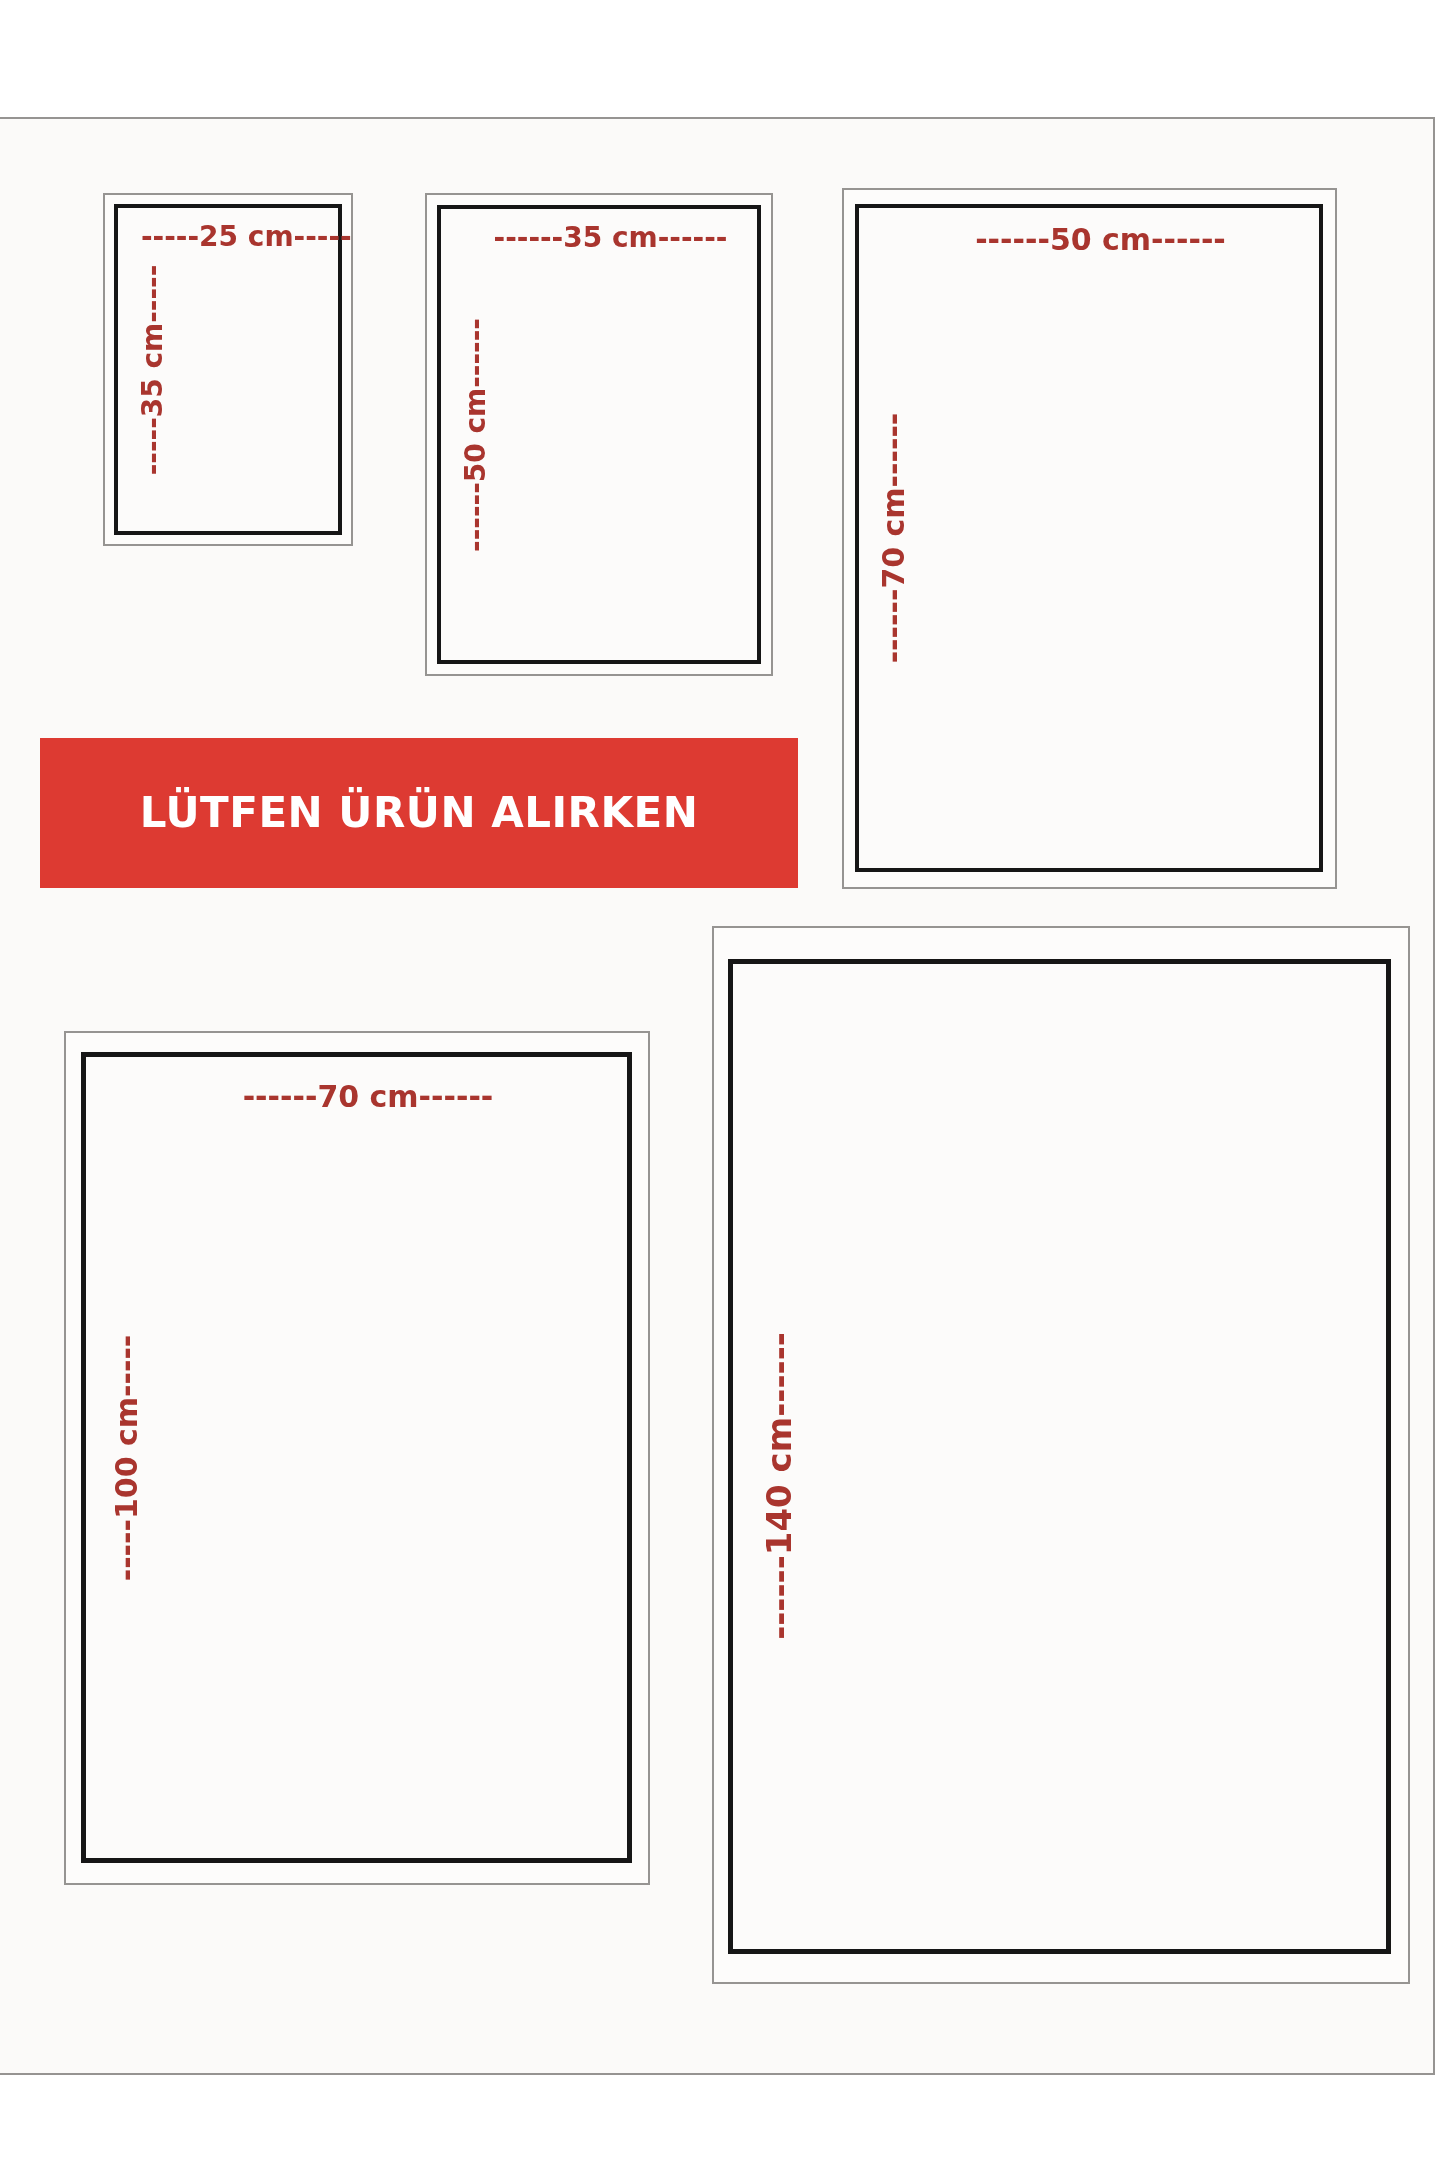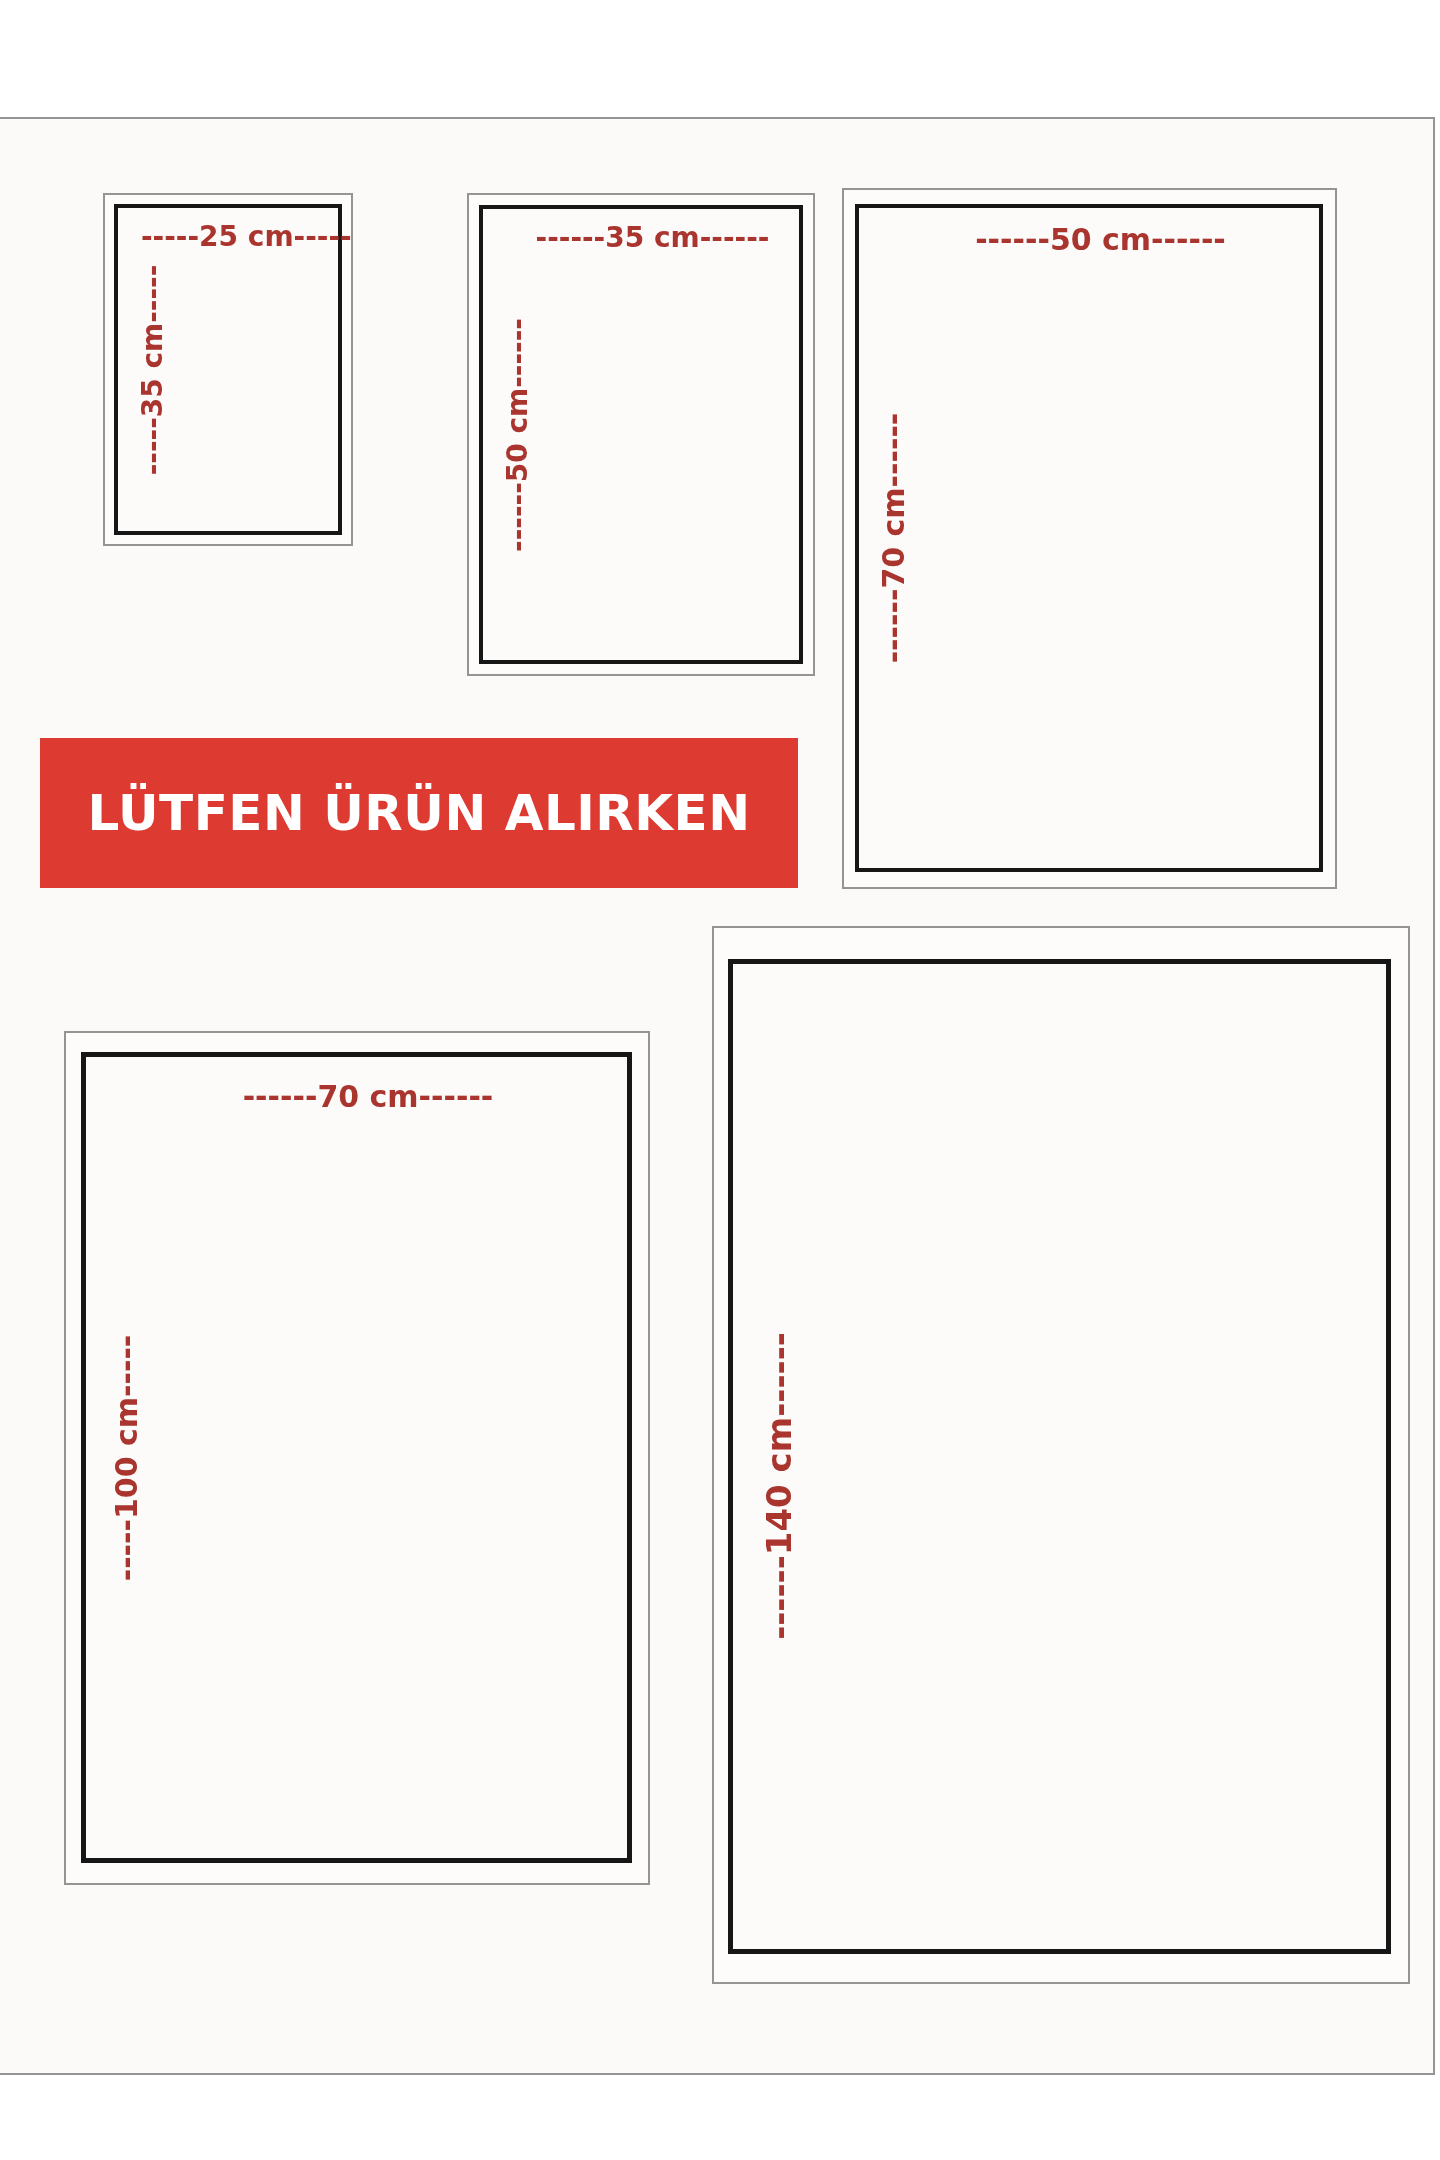--- a/index.html
+++ b/index.html
@@ -29,21 +29,21 @@
     box-sizing: border-box;
   }
   .size-box .inner {
     position: absolute;
     border: 4px solid var(--frame-black, #161616);
     background: #fcfbfa;
     box-sizing: border-box;
   }
   .box-1 { left: 103px; top: 193px; width: 250px; height: 353px; }
   .box-1 .inner { left: 9px;  top: 9px;  right: 9px;  bottom: 9px; }
-  .box-2 { left: 425px; top: 193px; width: 348px; height: 483px; margin-left: 42px; }
+  .box-2 { left: 425px; top: 193px; width: 348px; height: 483px; }
   .box-2 .inner { left: 10px; top: 10px; right: 10px; bottom: 10px; }
   .box-3 { left: 842px; top: 188px; width: 495px; height: 701px; }
   .box-3 .inner { left: 11px; top: 14px; right: 12px; bottom: 15px; }
   .box-4 { left: 64px;  top: 1031px; width: 586px; height: 854px; }
   .box-4 .inner { left: 15px; top: 19px; right: 16px; bottom: 20px; border-width: 5px; }
   .box-5 { left: 712px; top: 926px; width: 698px; height: 1058px; }
   .box-5 .inner { left: 14px; top: 31px; right: 17px; bottom: 28px; border-width: 5px; }
 
   
   .dim-top {
@@ -79,21 +79,21 @@
     position: absolute;
     left: 40px; top: 738px;
     width: 758px; height: 150px;
     background: var(--banner-bg, #dd3a32);
     color: var(--banner-text, #ffffff);
     display: flex;
     flex-direction: column;
     justify-content: center;
     align-items: center;
     font-weight: bold;
-    font-size: 50px;
+    font-size: 42px;
     letter-spacing: 0.5px;
     line-height: 1.42;
     text-align: center;
   }
 </style>
 </head>
 <body>
 
 <div class="page-frame"></div>
 

